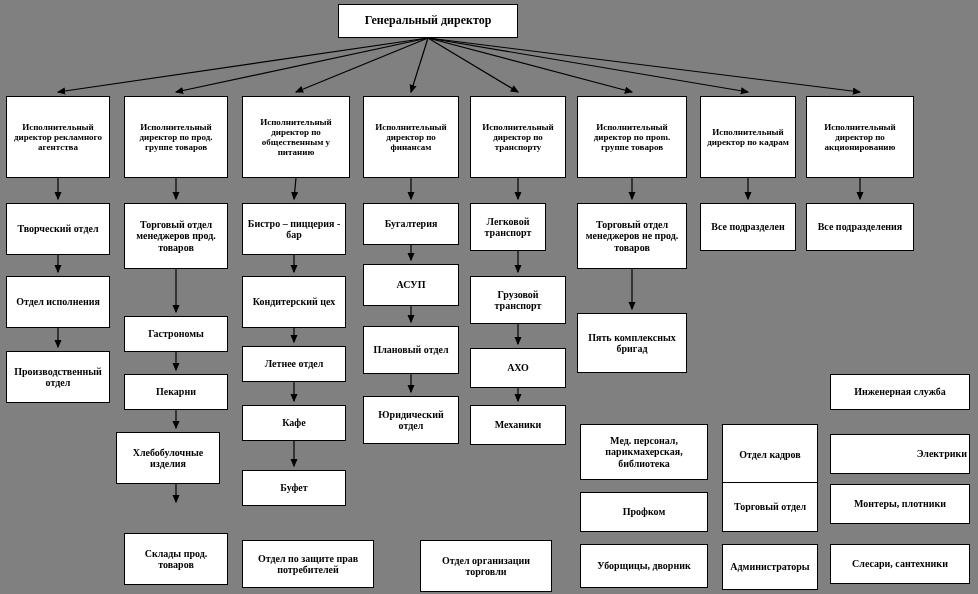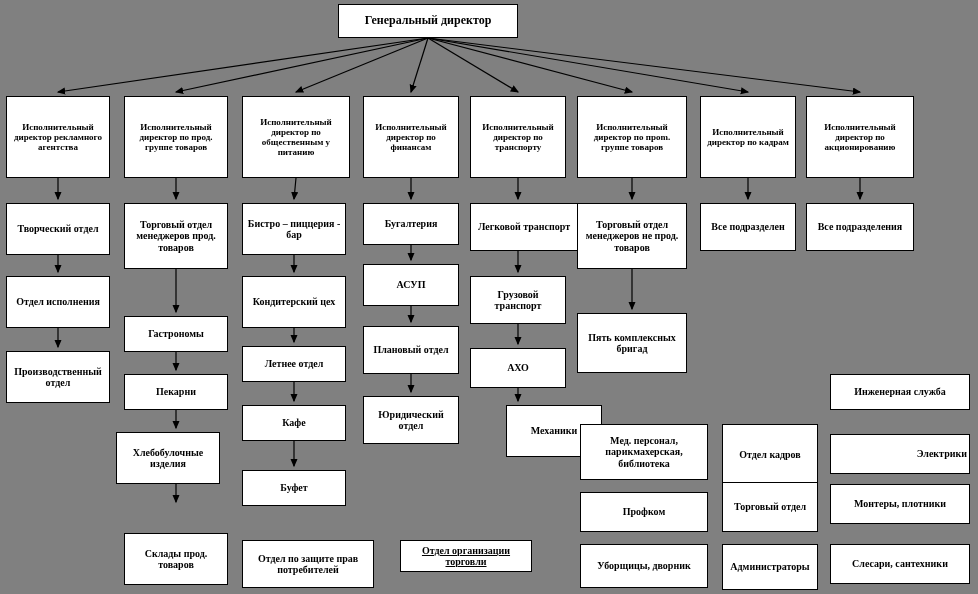--- a/index.html
+++ b/index.html
@@ -164,30 +164,30 @@
       </div>
       <div class="node fs10" style="left: 363px; top: 264px; width: 96px; height: 42px;">
         <span>АСУП</span>
       </div>
       <div class="node fs10" style="left: 363px; top: 326px; width: 96px; height: 48px;">
         <span>Плановый отдел</span>
       </div>
       <div class="node fs10" style="left: 363px; top: 396px; width: 96px; height: 48px;">
         <span>Юридический отдел</span>
       </div>
-      <div class="node fs10" style="left: 470px; top: 203px; width: 108px; height: 48px;">
+      <div class="node fs10" style="left: 470px; top: 203px; width: 76px; height: 48px;">
         <span>Легковой транспорт</span>
       </div>
       <div class="node fs10" style="left: 470px; top: 276px; width: 96px; height: 48px;">
         <span>Грузовой транспорт</span>
       </div>
       <div class="node fs10" style="left: 470px; top: 348px; width: 96px; height: 40px;">
         <span>АХО</span>
       </div>
-      <div class="node fs10" style="left: 470px; top: 405px; width: 96px; height: 52px; margin-left: 36px;">
+      <div class="node fs10" style="left: 470px; top: 405px; width: 96px; height: 40px;">
         <span>Механики</span>
       </div>
       <div class="node fs10" style="left: 577px; top: 203px; width: 110px; height: 66px;">
         <span>Торговый отдел менеджеров не прод. товаров</span>
       </div>
       <div class="node fs10" style="left: 577px; top: 313px; width: 110px; height: 60px;">
         <span>Пять комплексных бригад</span>
       </div>
       <div class="node fs10" style="left: 700px; top: 203px; width: 96px; height: 48px;">
         <span>Все подразделен</span>
@@ -221,17 +221,17 @@
       </div>
       <div class="node fs10" style="left: 722px; top: 482px; width: 96px; height: 50px;">
         <span>Торговый отдел</span>
       </div>
       <div class="node fs10" style="left: 722px; top: 544px; width: 96px; height: 46px;">
         <span>Администраторы</span>
       </div>
       <div class="node fs10" style="left: 242px; top: 540px; width: 132px; height: 48px;">
         <span>Отдел по защите прав потребителей</span>
       </div>
-      <div class="node fs10" style="left: 400px; top: 540px; width: 132px; height: 32px; text-decoration: underline;">
+      <div class="node fs10" style="left: 420px; top: 540px; width: 132px; height: 52px;">
         <span>Отдел организации торговли</span>
       </div>
     </div>
 </div>
 
 </body></html>

